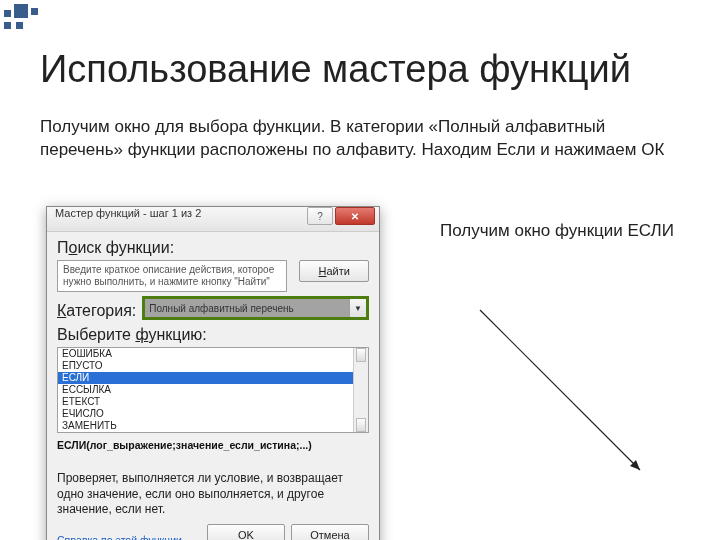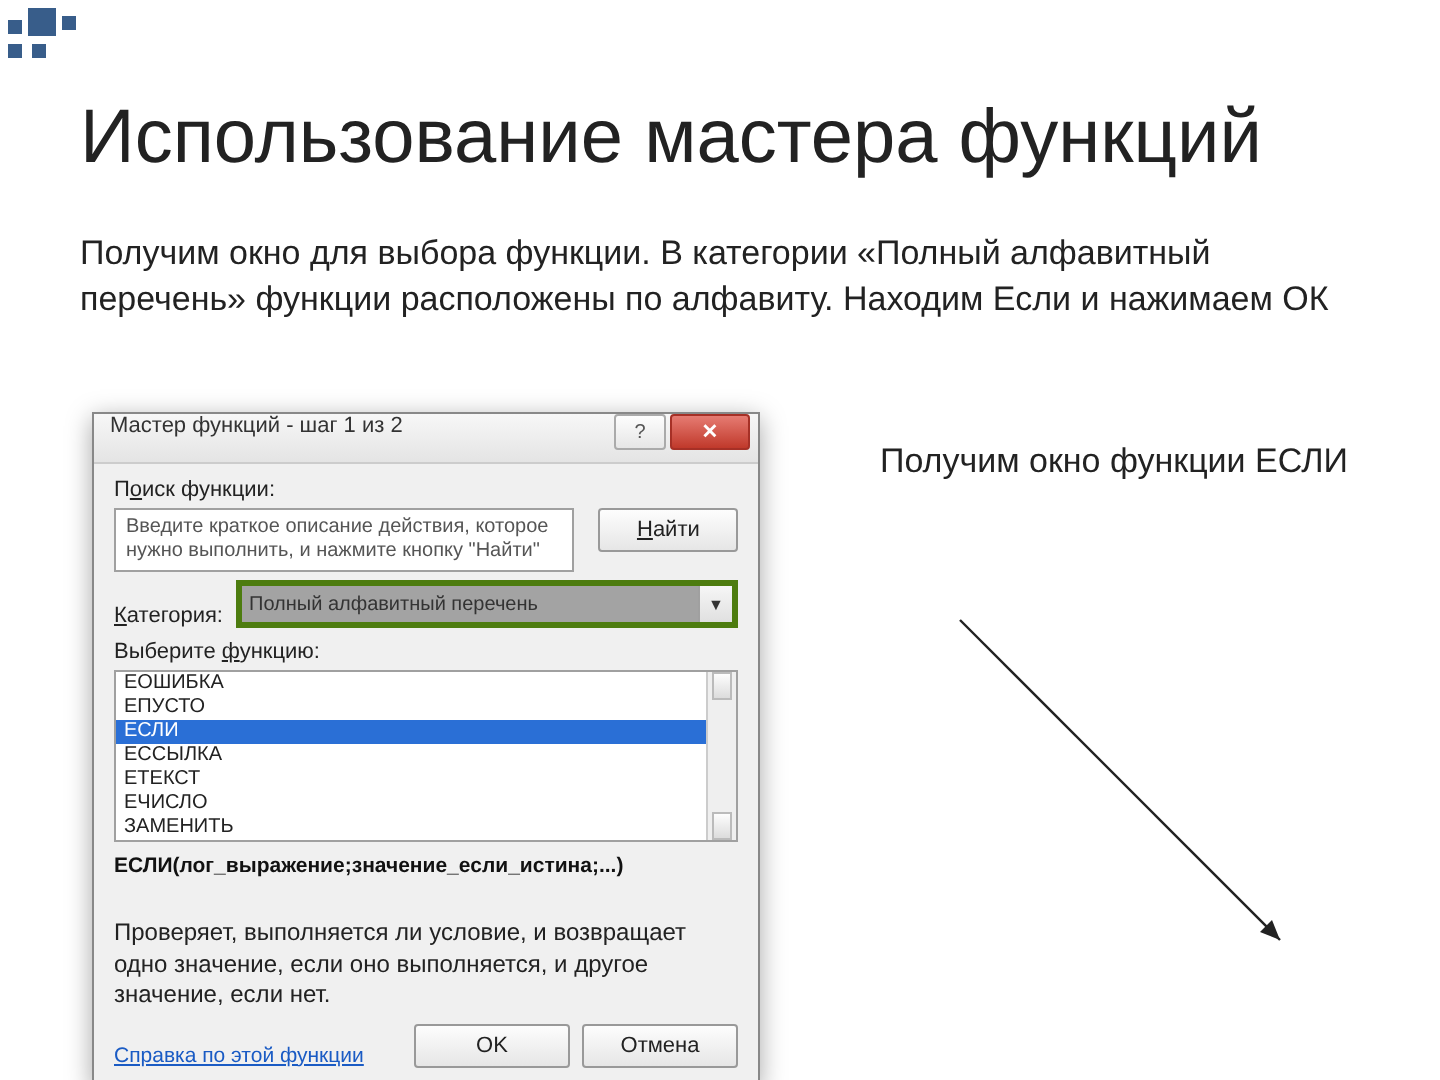--- a/index.html
+++ b/index.html
@@ -66,21 +66,21 @@
   }
   .win-btn.close {
     background: linear-gradient(#e67b72,#c0392b);
     border-color: #a63026;
     color: #fff;
     width: 38px;
     font-weight: bold;
   }
   .dlg-body { padding: 7px 10px 8px; }
   .row { display: flex; align-items: flex-end; margin-bottom: 4px; gap: 6px; }
-  .lbl { font-size: 11px; color: #222; }
+  .lbl { font-size: 16px; color: #222; }
   .u { text-decoration: underline; }
   .searchbox {
     width: 232px; height: 32px;
     background: #fff; border: 1px solid #a0a0a0;
     font-size: 10px; color: #555;
     padding: 3px 5px; box-sizing: border-box;
     line-height: 1.2;
   }
   .btn {
     height: 20px;

